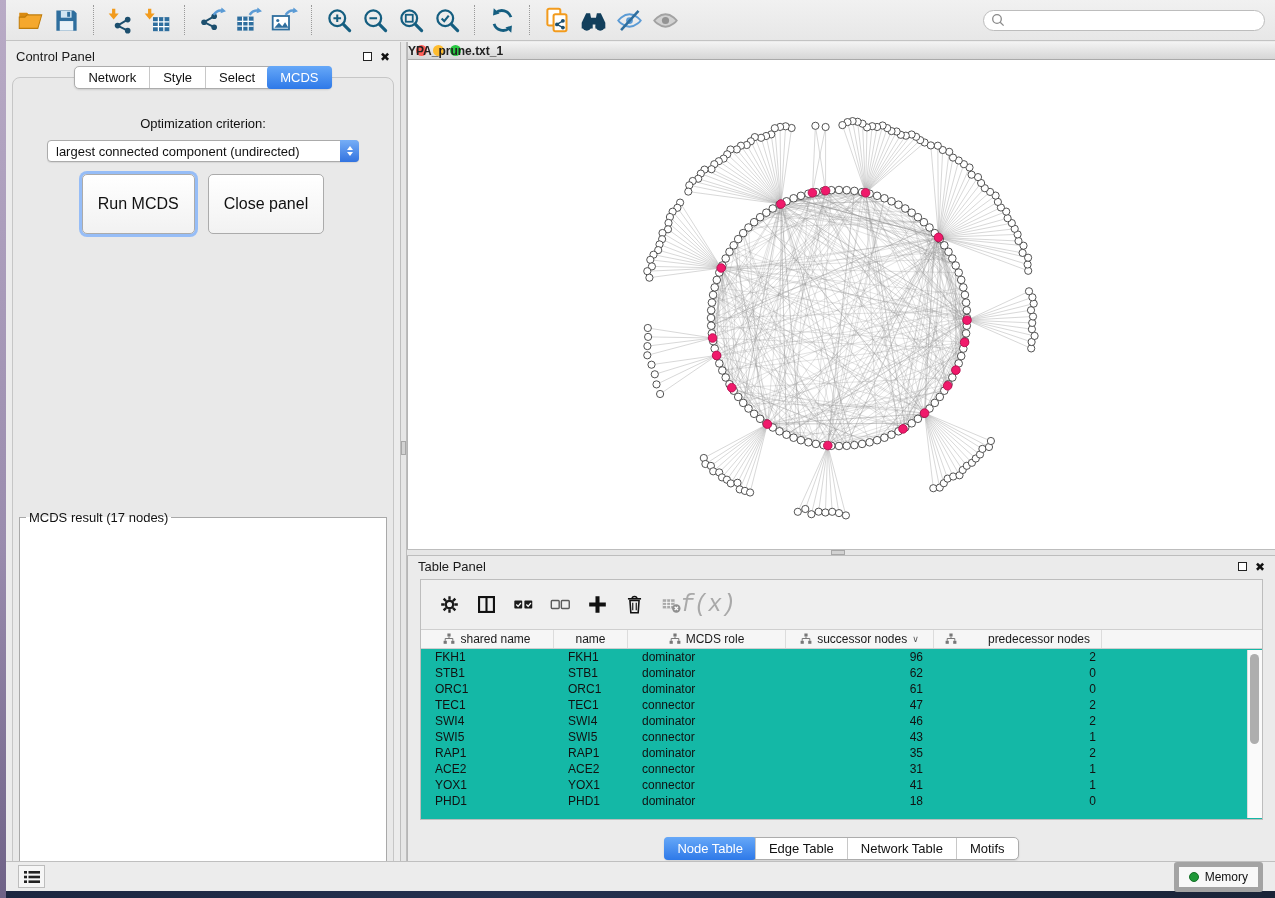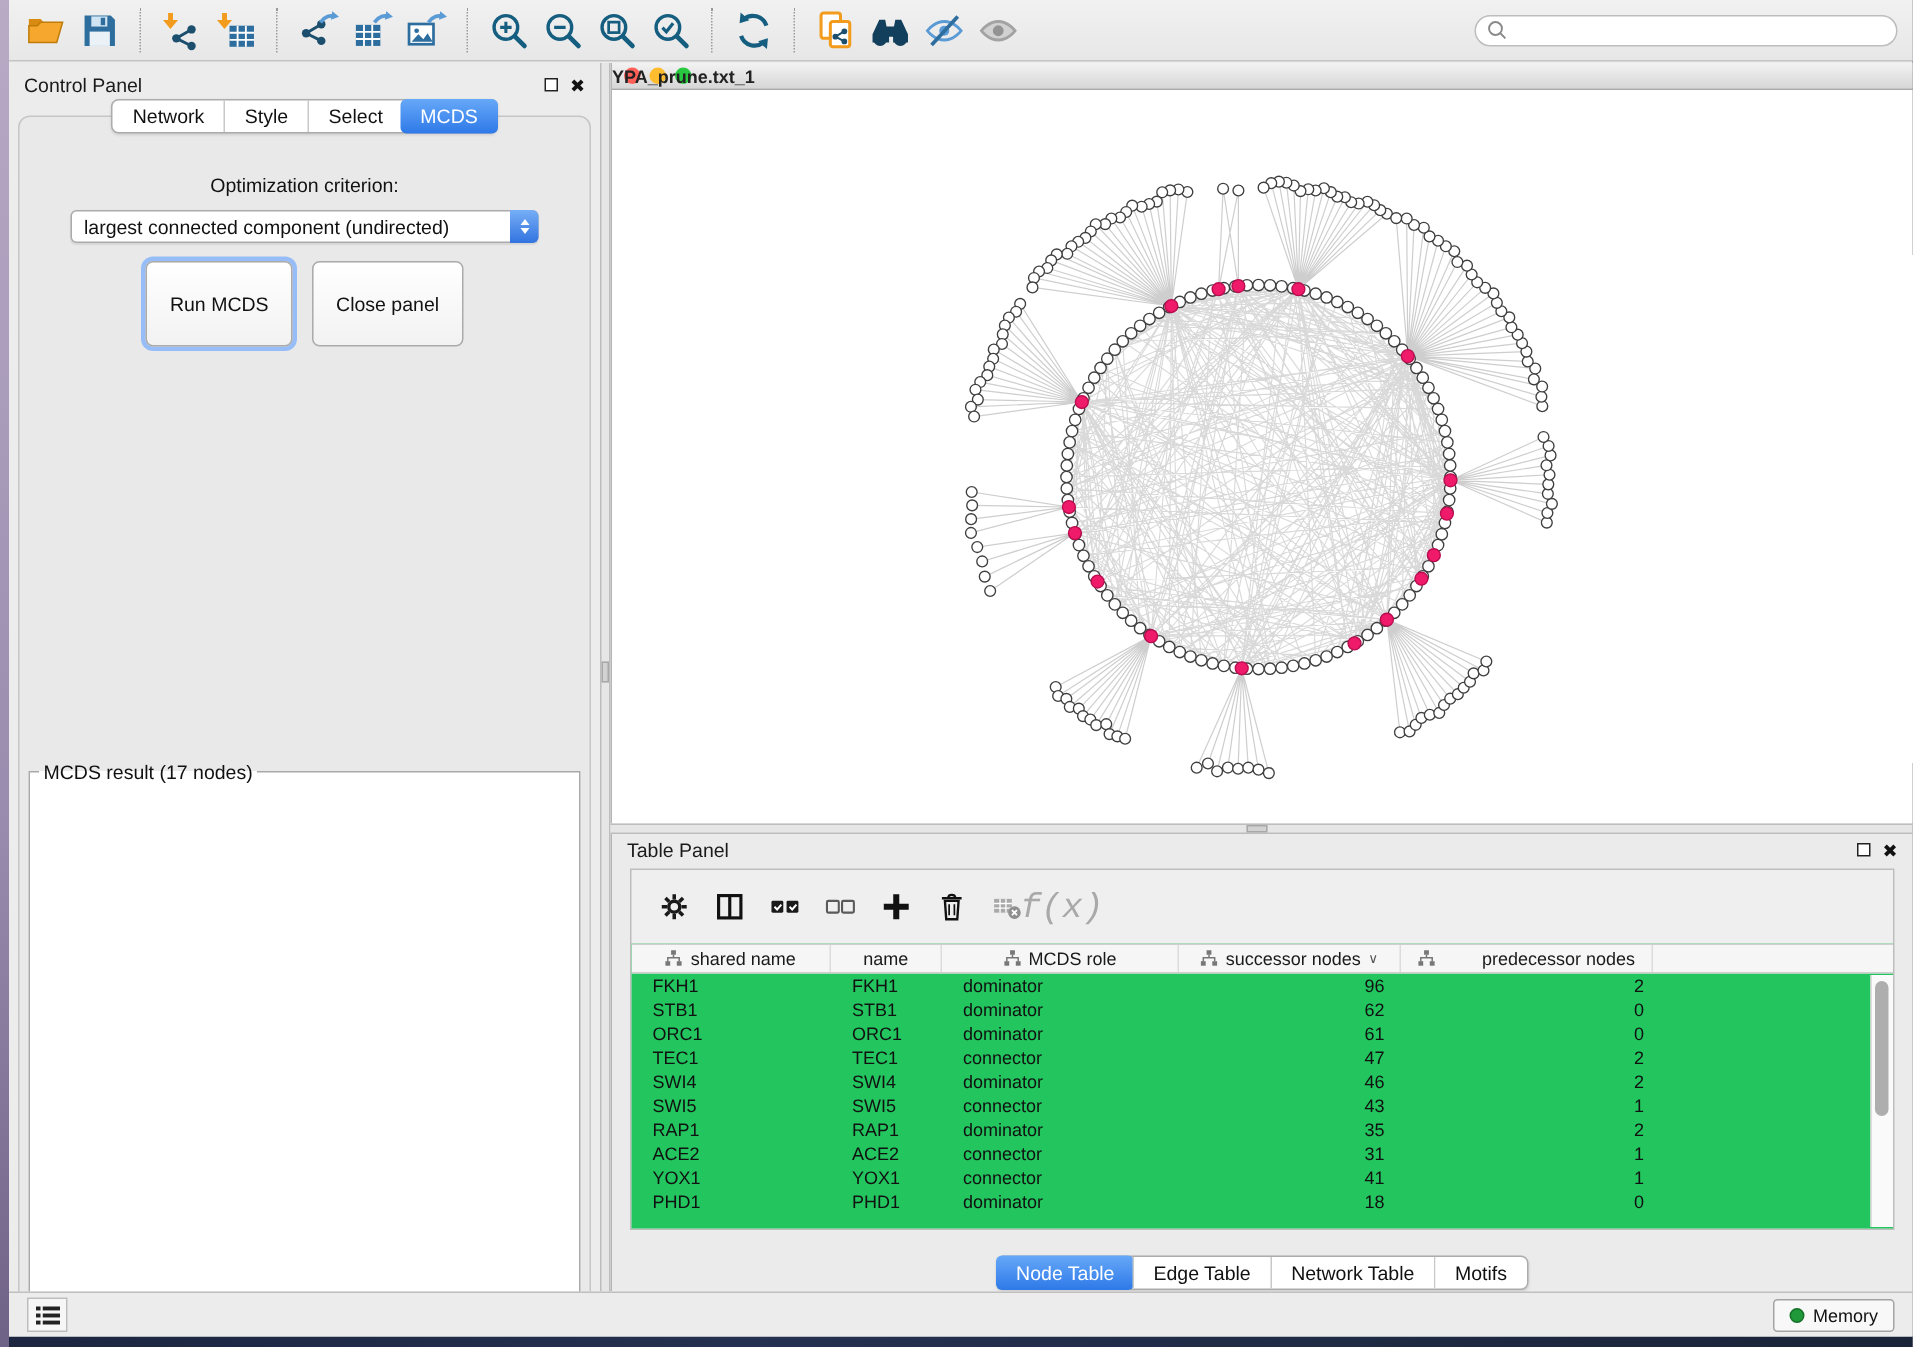--- a/index.html
+++ b/index.html
@@ -46,21 +46,21 @@
     border-radius:4px;display:flex;align-items:center;font-size:13px;color:#111;position:relative;
     box-shadow:0 1px 1px rgba(0,0,0,.08);}
   .dd-value{padding-left:8px;flex:1;white-space:nowrap;overflow:hidden;}
   .dd-step{width:19px;height:22px;margin:-1px -1px -1px 0;border-radius:0 4px 4px 0;
     background:linear-gradient(#76aef6,#3273e0);display:flex;flex-direction:column;
     align-items:center;justify-content:center;gap:2px;}
   .tri-up{width:0;height:0;border-left:3.5px solid transparent;border-right:3.5px solid transparent;border-bottom:4px solid #fff;}
   .tri-dn{width:0;height:0;border-left:3.5px solid transparent;border-right:3.5px solid transparent;border-top:4px solid #fff;}
   .cp-buttons{display:flex;justify-content:center;gap:13px;margin-top:12px;}
   .btn{background:linear-gradient(#ffffff,#f2f2f2);border:1px solid #ababab;border-radius:5px;
-    padding:20px 15px;font-size:13px;color:#111;font-family:inherit;}
+    padding:20px 15px;font-size:16px;color:#111;font-family:inherit;}
   .btn.focus-ring{box-shadow:0 0 0 3px rgba(106,166,255,.65);}
   .result-group{margin:276px 6px 0;height:372px;border:1px solid #a9a9a9;background:#fff;
     padding:0;position:relative;}
   .result-group legend{font-size:13px;color:#111;margin-left:6px;padding:0 3px;}
   .mcds-list{position:absolute;left:1px;right:16px;top:2px;bottom:1px;overflow:hidden;
     font-size:12.5px;line-height:16px;color:#111;padding:2px 0 0 7px;}
   .mcds-scroll{position:absolute;top:1px;bottom:1px;right:1px;width:14px;background:#fbfbfb;border-left:1px solid #e2e2e2;}
 
   
   .v-split{width:7px;background:#e6e6e6;border-left:1px solid #bdbdbd;border-right:1px solid #bdbdbd;position:relative;}
@@ -79,21 +79,21 @@
   .net-view{flex:1;background:#fff;position:relative;overflow:hidden;}
   .net-view svg{position:absolute;left:0;top:0;}
 
   
   .table-panel{flex:1;background:#ebebeb;display:flex;flex-direction:column;border-left:1px solid #b5b5b5;}
   .tp-body{margin:3px 12px 0;border:1px solid #bdbdbd;background:#efefef;height:241px;position:relative;}
   .tp-toolbar{height:49px;display:flex;align-items:center;gap:7px;padding-left:13px;}
   .tp-btn{width:30px;height:30px;display:flex;align-items:center;justify-content:center;background:transparent;border:none;padding:0;}
   .tp-btn svg{width:21px;height:21px;}
   .fx-label{font-size:23px;font-style:italic;font-family:Liberation Mono, monospace;color:#a9a9a9;}
-  .tp-table{position:absolute;left:0;right:0;top:49px;bottom:0;background:#22c55e;overflow:hidden;}
+  .tp-table{position:absolute;left:0;right:0;top:49px;bottom:0;background:#14b8a6;overflow:hidden;}
   .t-head{display:flex;height:20px;background:#f6f6f6;border-top:1px solid #cfcfcf;border-bottom:1px solid #cfcfcf;}
   .th{display:flex;align-items:center;justify-content:center;gap:5px;font-size:12px;color:#1a1a1a;
     border-right:1px solid #dcdcdc;overflow:hidden;white-space:nowrap;}
   .th .tree-ic{flex:0 0 auto;display:flex;}
   .sort-chev{font-size:9px;color:#555;}
   .t-row{display:flex;height:16px;font-size:12px;color:#111;align-items:center;}
   .td{white-space:nowrap;overflow:hidden;}
   .c0{width:133px;padding-left:14px;}
   .c1{width:74px;padding-left:14px;}
   .c2{width:158px;padding-left:14px;}
@@ -102,21 +102,21 @@
   .cf{flex:1;}
   .t-scroll{position:absolute;top:21px;bottom:1px;right:0;width:15px;background:#fafafa;border-left:1px solid #ddd;}
   .t-thumb{position:absolute;left:2px;top:4px;width:9px;height:90px;border-radius:5px;background:#aeaeae;}
   .tp-tabs-row{display:flex;justify-content:center;margin-top:17px;height:24px;}
 
   
   .status-bar{position:absolute;left:0;right:0;bottom:0;height:30px;background:#ececec;
     border-top:1px solid #bfbfbf;display:flex;align-items:center;padding:0 12px;}
   .list-btn{width:27px;height:23px;background:#f6f6f6;border:1px solid #bdbdbd;display:flex;align-items:center;justify-content:center;}
   .mem-btn{margin-left:auto;display:flex;align-items:center;gap:6px;background:#f8f8f8;
-    border:1px solid #a3a3a3;border-radius:3px;padding:3px 10px;font-size:12px;color:#111;}
+    border:5px solid #a3a3a3;border-radius:3px;padding:3px 10px;font-size:12px;color:#111;}
   .mem-dot{width:10px;height:10px;border-radius:50%;background:#1f9939;border:1px solid #157028;}
 </style>
 </head>
 <body>
 
 <div class="wall-left"></div>
 
 <div class="app">
 
   <div class="toolbar">

